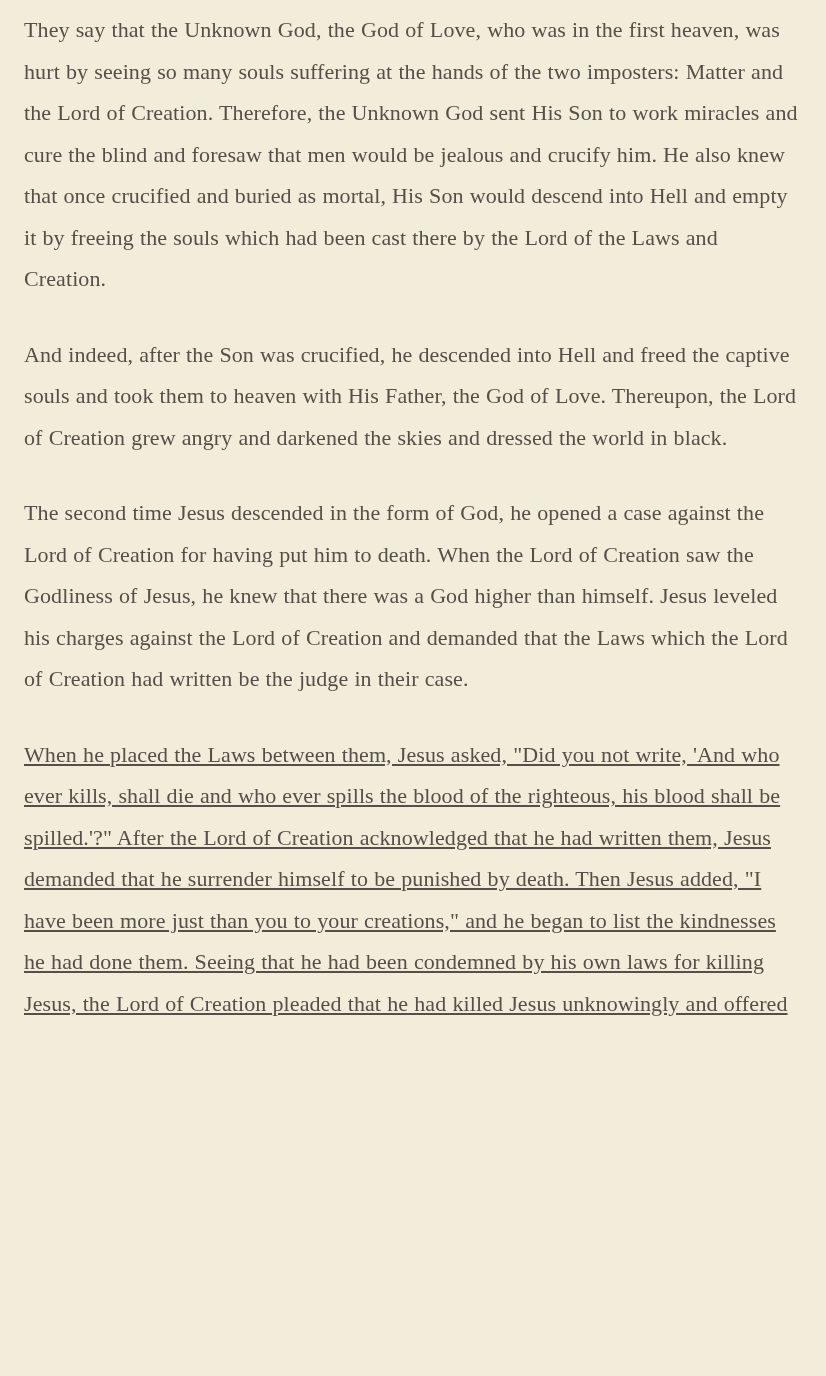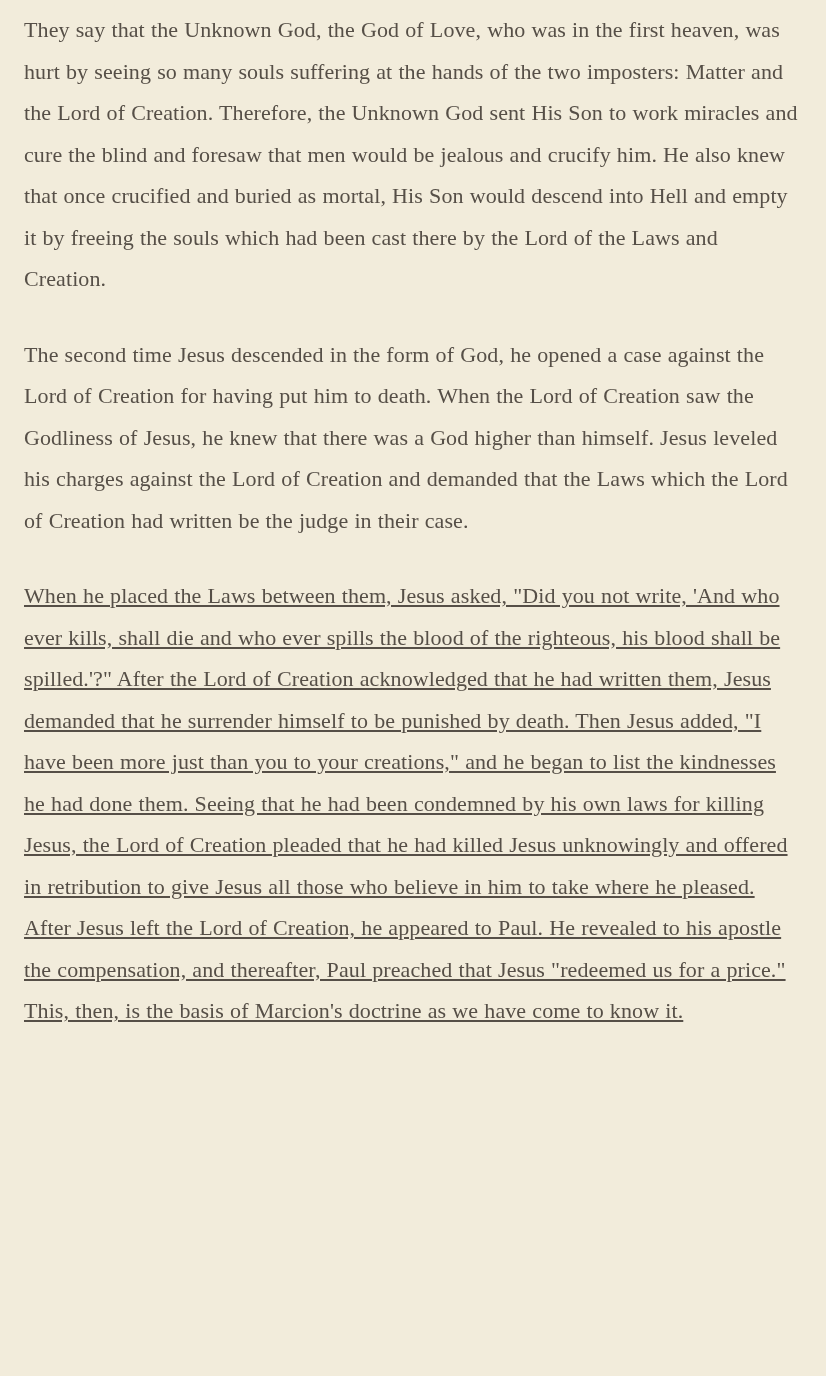--- a/index.html
+++ b/index.html
@@ -30,15 +30,16 @@
   .page p:last-child {
     margin-bottom: 0;
     text-decoration: underline;
   }
 </style>
 </head>
 <body>
 
 <div class="page">
   <p>They say that the Unknown God, the God of Love, who was in the first heaven, was hurt by seeing so many souls suffering at the hands of the two imposters: Matter and the Lord of Creation. Therefore, the Unknown God sent His Son to work miracles and cure the blind and foresaw that men would be jealous and crucify him. He also knew that once crucified and buried as mortal, His Son would descend into Hell and empty it by freeing the souls which had been cast there by the Lord of the Laws and Creation.</p>
+  <p>And indeed, after the Son was crucified, he descended into Hell and freed the captive souls and took them to heaven with His Father, the God of Love. Thereupon, the Lord of Creation grew angry and darkened the skies and dressed the world in black.</p>
   <p>The second time Jesus descended in the form of God, he opened a case against the Lord of Creation for having put him to death. When the Lord of Creation saw the Godliness of Jesus, he knew that there was a God higher than himself. Jesus leveled his charges against the Lord of Creation and demanded that the Laws which the Lord of Creation had written be the judge in their case.</p>
   <p>When he placed the Laws between them, Jesus asked, "Did you not write, 'And who ever kills, shall die and who ever spills the blood of the righteous, his blood shall be spilled.'?" After the Lord of Creation acknowledged that he had written them, Jesus demanded that he surrender himself to be punished by death. Then Jesus added, "I have been more just than you to your creations," and he began to list the kindnesses he had done them. Seeing that he had been condemned by his own laws for killing Jesus, the Lord of Creation pleaded that he had killed Jesus unknowingly and offered in retribution to give Jesus all those who believe in him to take where he pleased. After Jesus left the Lord of Creation, he appeared to Paul. He revealed to his apostle the compensation, and thereafter, Paul preached that Jesus "redeemed us for a price." This, then, is the basis of Marcion's doctrine as we have come to know it.</p>
 </div>
 
 </body></html>

